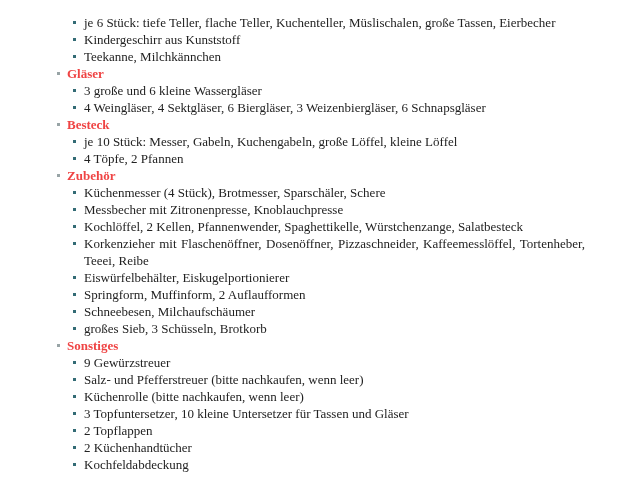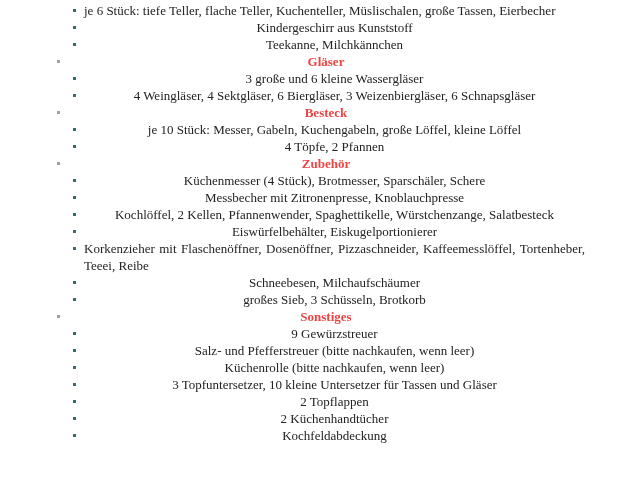--- a/index.html
+++ b/index.html
@@ -10,27 +10,26 @@
   .page {
     position: relative;
     width: 636px;
     height: 500px;
     overflow: hidden;
     background: #ffffff;
     font-family: "Liberation Serif", "DejaVu Serif", serif;
     font-size: 13px;
     line-height: 17px;
     color: #222222;
-    padding-top: 2px;
+    padding-top: 14px;
     box-sizing: border-box;
   }
   .row {
     position: relative;
     padding-right: 51px;
-    text-align: center;
   }
   .row.l1 { padding-left: 67px; }
   .row.l2 { padding-left: 84px; }
   .row.justify {
     text-align: justify;
     text-align-last: left;
   }
   .row.bold .txt {
     font-weight: bold;
     color: #ef4444;
@@ -109,32 +108,33 @@
   <div class="row l2">
     <span class="bullet"></span>
     <span class="txt">Messbecher mit Zitronenpresse, Knoblauchpresse</span>
   </div>
 
   <div class="row l2">
     <span class="bullet"></span>
     <span class="txt">Kochlöffel, 2 Kellen, Pfannenwender, Spaghettikelle, Würstchenzange, Salatbesteck</span>
   </div>
 
-  <div class="row l2">
-    <span class="bullet"></span>
-    <span class="txt">Eiswürfelbehälter, Eiskugelportionierer</span>
-  </div>
-
   <div class="row l2 justify">
     <span class="bullet"></span>
     <span class="txt">Korkenzieher mit Flaschenöffner, Dosenöffner, Pizzaschneider, Kaffeemesslöffel, Tortenheber, Teeei, Reibe</span>
   </div>
 
   <div class="row l2">
     <span class="bullet"></span>
+    <span class="txt">Eiswürfelbehälter, Eiskugelportionierer</span>
+  </div>
+
+  <div class="row l2">
+    <span class="bullet"></span>
+    <span class="txt">Springform, Muffinform, 2 Auflaufformen</span>
   </div>
 
   <div class="row l2">
     <span class="bullet"></span>
     <span class="txt">Schneebesen, Milchaufschäumer</span>
   </div>
 
   <div class="row l2">
     <span class="bullet"></span>
     <span class="txt">großes Sieb, 3 Schüsseln, Brotkorb</span>

